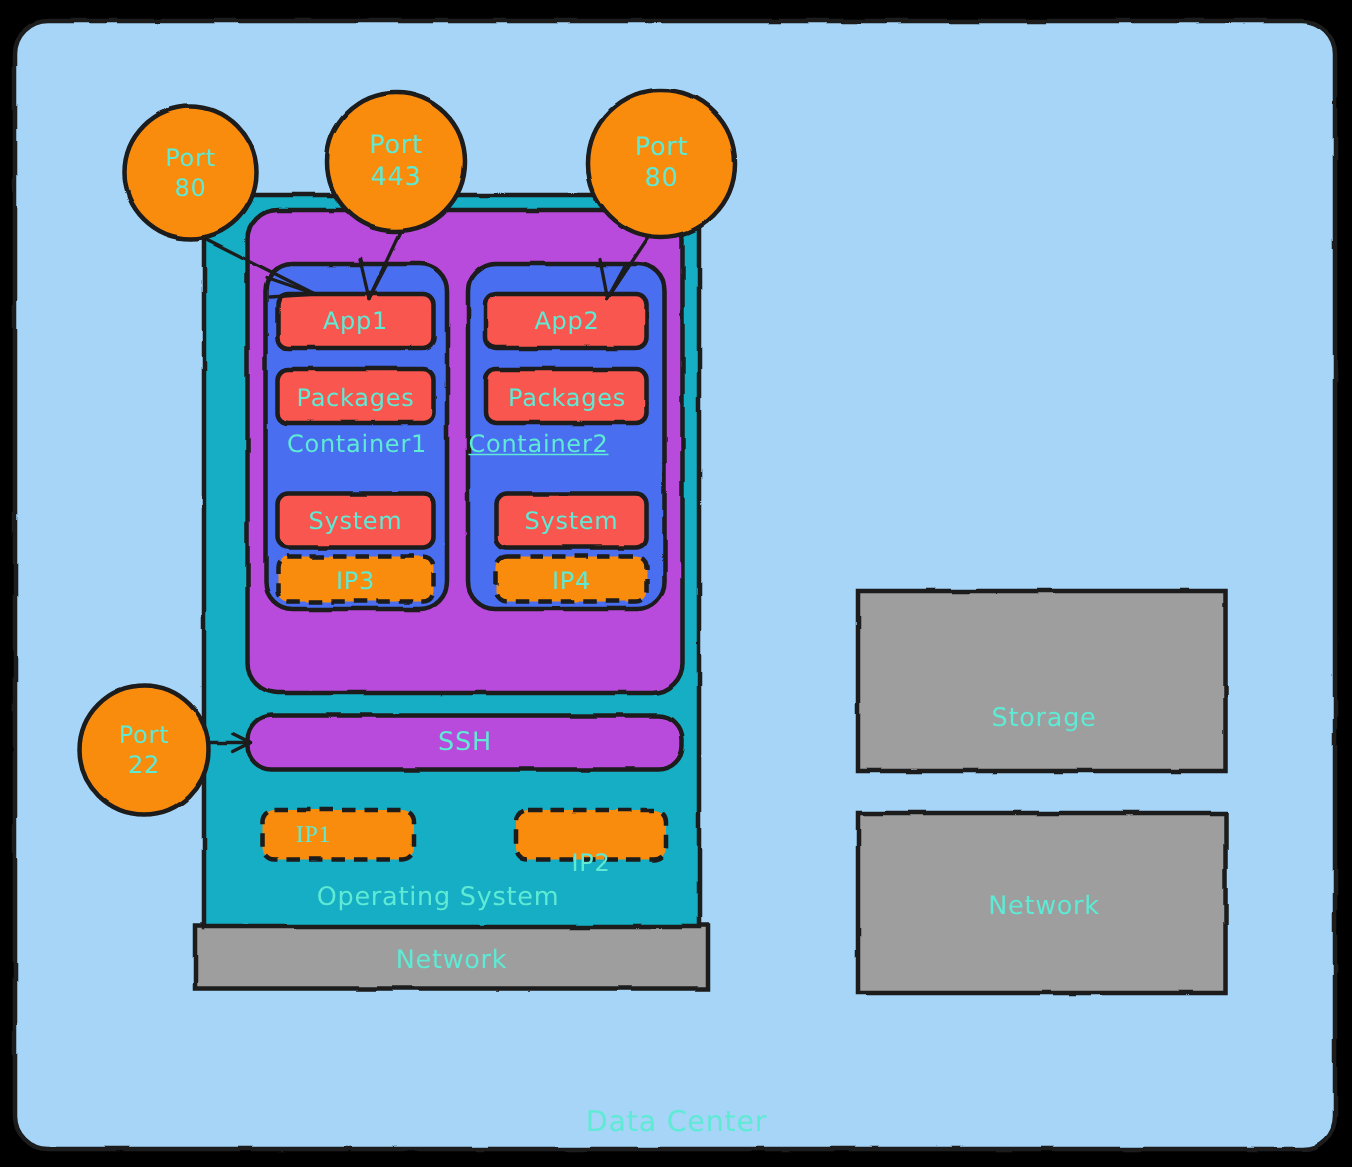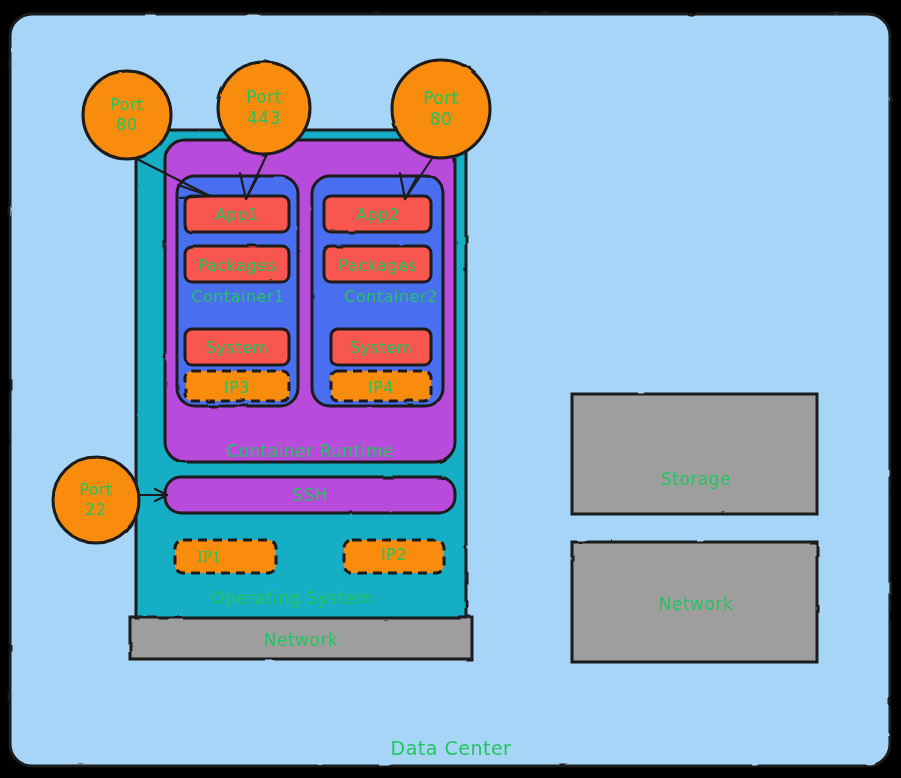--- a/index.html
+++ b/index.html
@@ -22,21 +22,21 @@
   #stage svg.layer {
     position: absolute;
     left: 0;
     top: 0;
     width: 901px;
     height: 778px;
   }
   .lbl {
     position: absolute;
     font-family: "DejaVu Sans", sans-serif;
-    color: #22c55e;
+    color: #5eead4;
     white-space: nowrap;
     text-align: center;
     pointer-events: none;
     letter-spacing: 0.5px;
   }
   .lbl-c {
     transform: translate(-50%, -50%);
   }
   .t-md { font-size: 16px; }
   .t-lg { font-size: 17px; }
@@ -130,33 +130,32 @@
 
   <div class="lbl lbl-c t-xl" style="left:451px; top:748px;">Data Center</div>
 
   <div class="lbl lbl-c t-lg" style="left:301px; top:640px;">Network</div>
 
   <div class="lbl lbl-c t-lg" style="left:292px; top:598px;">Operating System</div>
 
   <div class="lbl lbl-c t-lg" style="left:310px; top:495px;">SSH</div>
 
   <div class="lbl lbl-c t-md" style="left:209px; top:557px;font-family:Liberation Serif, serif;">IP1</div>
-  <div class="lbl lbl-c t-md" style="left:394px; top:554px;">IP2</div>
+  <div class="lbl lbl-c t-md" style="left:394px; top:575px;">IP2</div>
 
-  <div class="lbl lbl-c t-lg" style="left:310px; top:451px;">Container Runtime</div>
 
   <div class="lbl lbl-c t-md" style="left:237px; top:214px;">App1</div>
   <div class="lbl lbl-c t-md" style="left:237px; top:265px;">Packages</div>
   <div class="lbl lbl-c t-md" style="left:238px; top:296px;">Container1</div>
   <div class="lbl lbl-c t-md" style="left:237px; top:347px;">System</div>
   <div class="lbl lbl-c t-md" style="left:237px; top:387px;">IP3</div>
 
   <div class="lbl lbl-c t-md" style="left:378px; top:214px;">App2</div>
   <div class="lbl lbl-c t-md" style="left:378px; top:265px;">Packages</div>
-  <div class="lbl lbl-c t-md" style="left:391px; top:296px;">Container2</div>
+  <div class="lbl lbl-c t-md" style="left:359px; top:296px;text-decoration:underline;">Container2</div>
   <div class="lbl lbl-c t-md" style="left:381px; top:347px;">System</div>
   <div class="lbl lbl-c t-md" style="left:381px; top:387px;">IP4</div>
 
   <div class="lbl lbl-c t-md two-line" style="left:127px; top:115px;">Port
 80</div>
   <div class="lbl lbl-c t-lg two-line" style="left:264px; top:108px;">Port
 443</div>
   <div class="lbl lbl-c t-lg two-line" style="left:441px; top:109px;">Port
 80</div>
   <div class="lbl lbl-c t-md two-line" style="left:96px; top:500px;">Port

